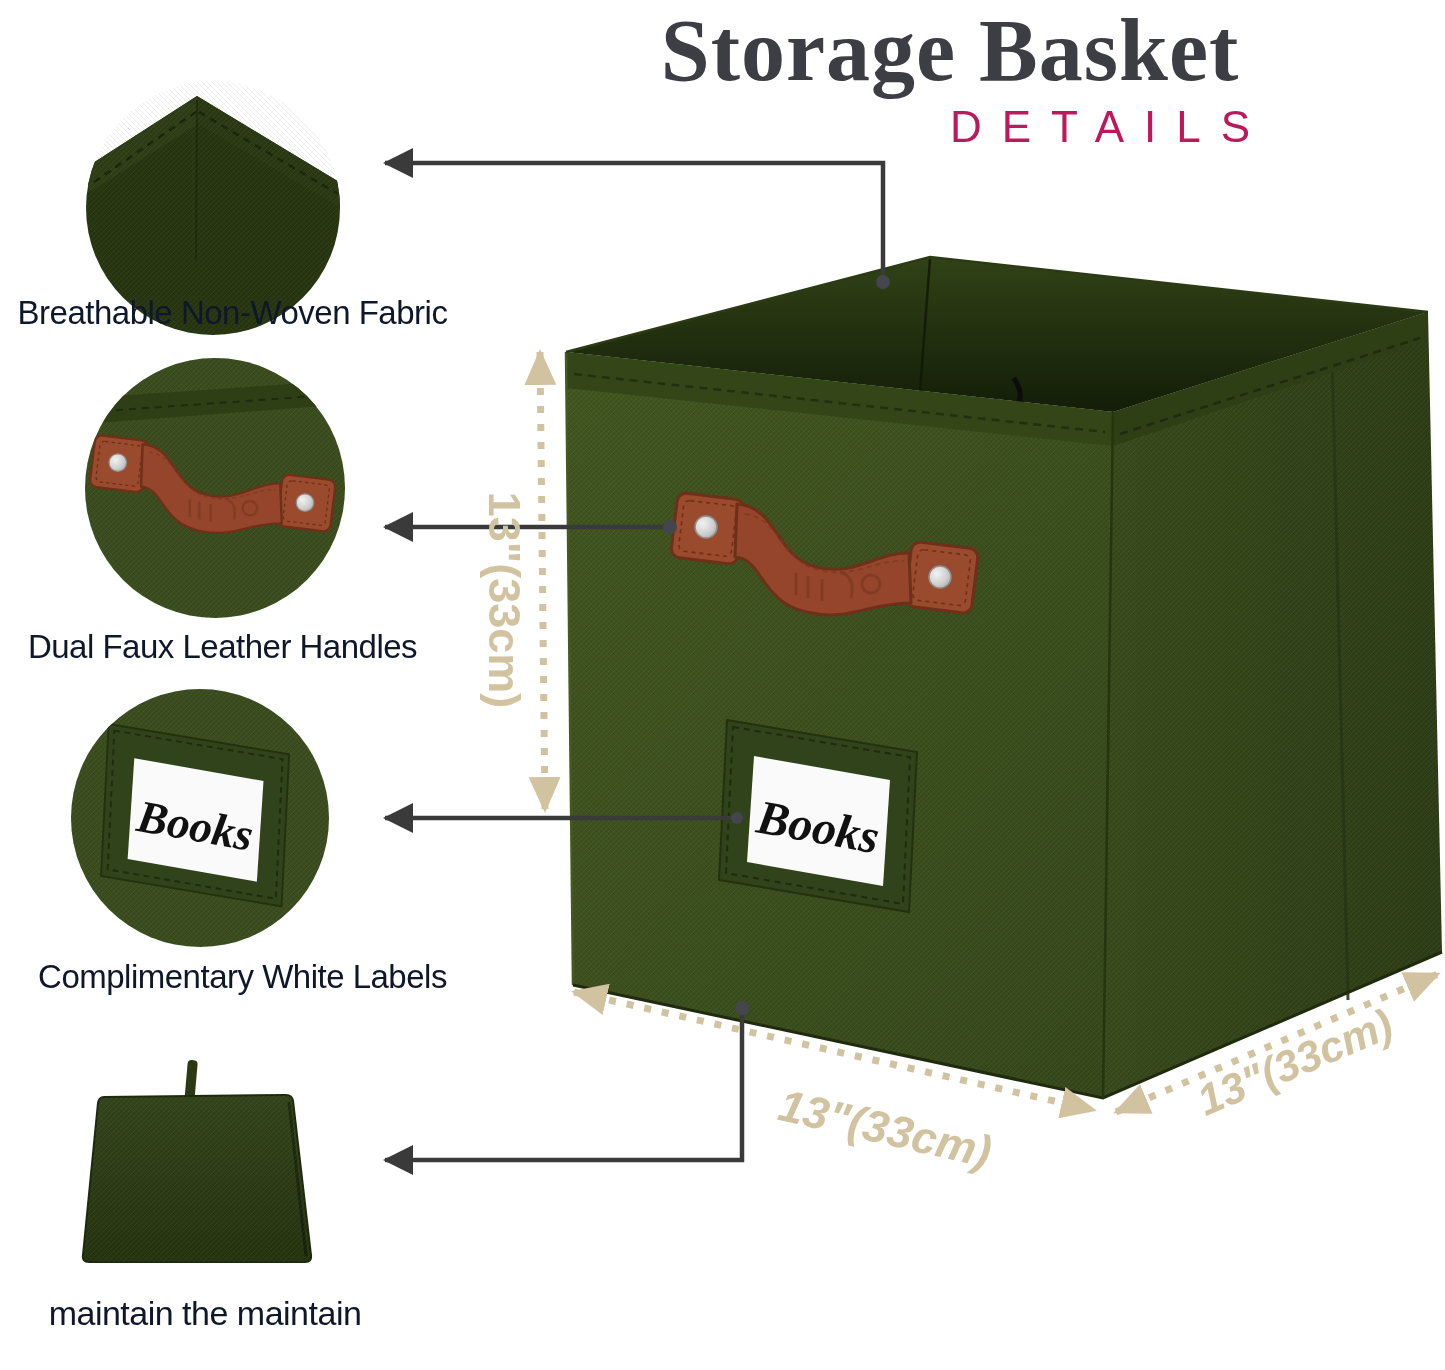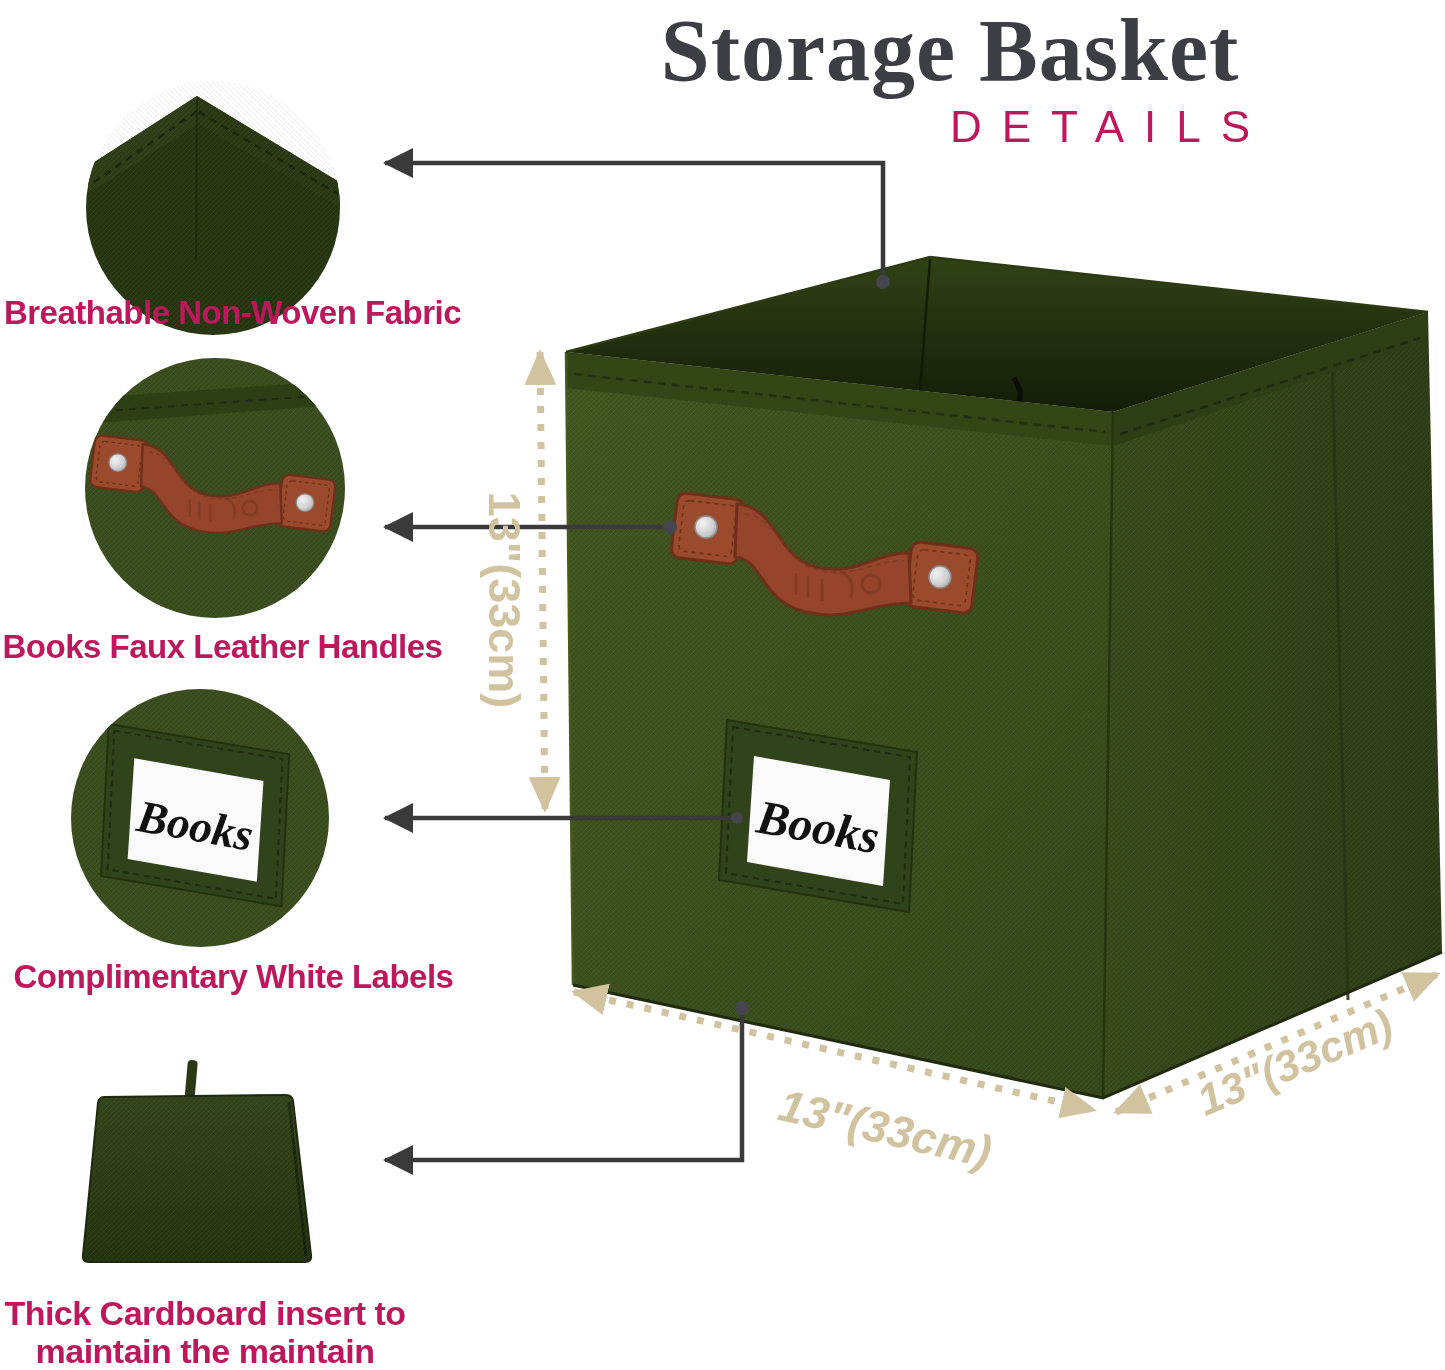--- a/index.html
+++ b/index.html
@@ -3,21 +3,21 @@
 <meta charset="utf-8">
 <style>
   html,body{margin:0;padding:0;background:#ffffff;}
   .canvas{position:relative;width:1445px;height:1370px;background:#fff;overflow:hidden;
           font-family:"Liberation Sans",sans-serif;}
   .abs{position:absolute;}
   .title{font-family:"Liberation Serif",serif;font-weight:bold;color:#3d3d44;
          font-size:88px;text-align:center;letter-spacing:1px;white-space:nowrap;}
   .subtitle{font-family:"Liberation Sans",sans-serif;color:#be185d;font-size:44px;
             letter-spacing:20px;text-align:center;white-space:nowrap;}
-  .caption{font-family:"Liberation Sans",sans-serif;font-weight:bold;color:#be185d;
+  .caption{font-family:"Liberation Sans",sans-serif;font-weight:normal;color:#0f172a;
            font-size:33px;line-height:38px;text-align:center;letter-spacing:-0.5px;}
   .dim{font-family:"Liberation Sans",sans-serif;font-weight:bold;color:#d2c3a0;
        font-size:45px;text-align:center;white-space:nowrap;}
   .dim.it{font-style:italic;}
   .rot90{transform:rotate(90deg);}
   svg{display:block;}
 </style>
 </head>
 <body>
 
@@ -182,27 +182,26 @@
     </g>
   </svg>
 
   <div class="abs title" style="left:530px;top:0px;width:840px;font-family:Liberation Serif, serif;">Storage Basket</div>
   <div class="abs subtitle" style="left:870px;top:102px;width:480px;">DETAILS</div>
 
   <div class="abs caption" style="left:0px;top:294px;width:465px;">
     <span>Breathable Non-Woven Fabric</span>
   </div>
   <div class="abs caption" style="left:0px;top:628px;width:445px;">
-    <span>Books Faux Leather Handles</span>
-  </div>
-  <div class="abs caption" style="left:11px;top:958px;width:445px;">
+    <span>Dual Faux Leather Handles</span>
+  </div>
+  <div class="abs caption" style="left:1px;top:958px;width:445px;padding-left:19px;">
     <div>Complimentary White Labels</div>
   </div>
   <div class="abs caption" style="left:0px;top:1294px;width:410px;font-size:34px;">
-    <div>Thick Cardboard insert to</div>
     <div>maintain the maintain</div>
   </div>
 
   <div class="abs dim rot90" style="left:385px;top:575px;width:240px;height:50px;">13"(33cm)</div>
   <div class="abs dim it" style="left:745px;top:1103px;width:280px;transform:rotate(13deg);">13"(33cm)</div>
   <div class="abs dim it" style="left:1165px;top:1038px;width:260px;transform:rotate(-23deg);font-size:43px;">13"(33cm)</div>
 
 </div>
 
 </body></html>

